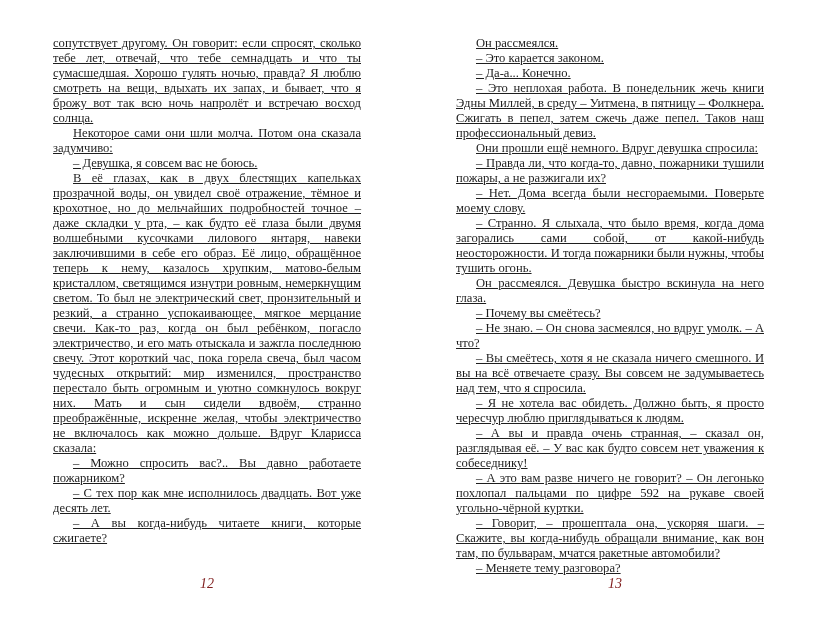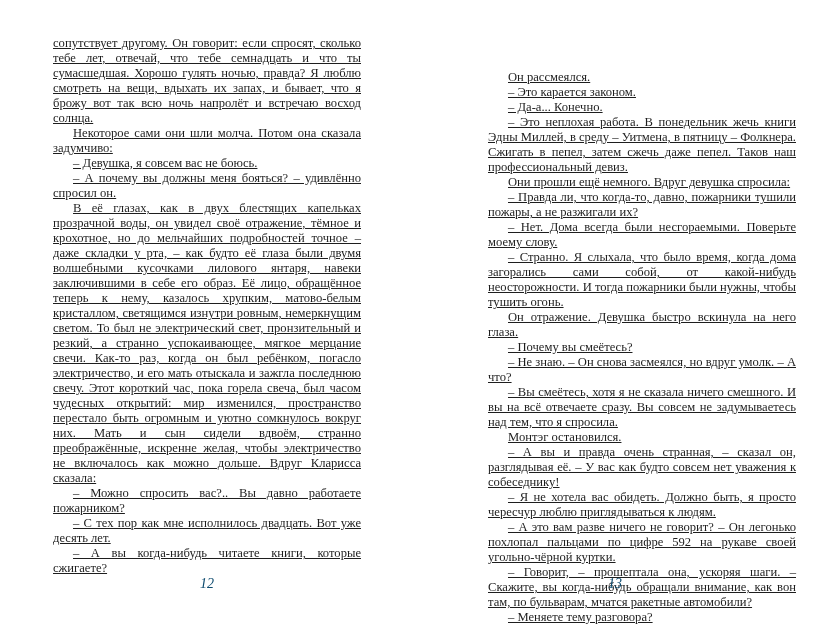--- a/index.html
+++ b/index.html
@@ -4,59 +4,57 @@
 <style>
   html, body { margin: 0; padding: 0; background: #ffffff; }
   body { width: 820px; height: 629px; position: relative; overflow: hidden; }
   .page {
     position: absolute; top: 36px; width: 308px;
     font-family: "Liberation Serif", "DejaVu Serif", serif;
     font-size: 12.6px; line-height: 15px; color: #1e1e1e;
     text-align: justify; hyphens: manual;
   }
   .page.left { left: 53px; }
-  .page.right { left: 488px; margin-top: 34px; }
+  .page.right { left: 456px; }
   .page p { margin: 0; text-indent: 20px; text-decoration: underline; }
   .page p.noindent { text-indent: 0; }
   .pagenum {
     position: absolute; top: 576px; width: 308px; text-align: center;
     font-family: "Liberation Serif", "DejaVu Serif", serif;
-    font-style: italic; font-size: 14px; color: #0c4a6e;
+    font-style: italic; font-size: 14px; color: #7f1d1d;
   }
   .pagenum.left { left: 53px; }
   .pagenum.right { left: 461px; }
 </style>
 </head>
 <body>
 
 <div class="page left">
   <p class="noindent">сопутствует другому. Он говорит: если спросят, сколько тебе лет, отвечай, что тебе семнадцать и что ты сумасшедшая. Хорошо гулять ночью, правда? Я люблю смотреть на вещи, вдыхать их запах, и бывает, что я брожу вот так всю ночь напролёт и встречаю восход солнца.</p>
   <p>Некоторое сами они шли молча. Потом она сказала задумчиво:</p>
   <p>– Девушка, я совсем вас не боюсь.</p>
-  <p>– А почему вы должны меня бояться? – удивлённо спросил он.</p>
   <p>В её глазах, как в двух блестящих капельках прозрачной воды, он увидел своё отражение, тёмное и крохотное, но до мельчайших подробностей точное – даже складки у рта, – как будто её глаза были двумя волшебными кусочками лилового янтаря, навеки заключившими в себе его образ. Её лицо, обращённое теперь к нему, казалось хрупким, матово-белым кристаллом, светящимся изнутри ровным, немеркнущим светом. То был не электрический свет, пронзительный и резкий, а странно успокаивающее, мягкое мерцание свечи. Как-то раз, когда он был ребёнком, погасло электричество, и его мать отыскала и зажгла последнюю свечу. Этот короткий час, пока горела свеча, был часом чудесных открытий: мир изменился, пространство перестало быть огромным и уютно сомкнулось вокруг них. Мать и сын сидели вдвоём, странно преображённые, искренне желая, чтобы электричество не включалось как можно дольше. Вдруг Кларисса сказала:</p>
   <p>– Можно спросить вас?.. Вы давно работаете пожарником?</p>
   <p>– С тех пор как мне исполнилось двадцать. Вот уже десять лет.</p>
   <p>– А вы когда-нибудь читаете книги, которые сжигаете?</p>
 </div>
 <div class="pagenum left">12</div>
 
 <div class="page right">
   <p>Он рассмеялся.</p>
   <p>– Это карается законом.</p>
   <p>– Да-а... Конечно.</p>
   <p>– Это неплохая работа. В понедельник жечь книги Эдны Миллей, в среду – Уитмена, в пятницу – Фолкнера. Сжигать в пепел, затем сжечь даже пепел. Таков наш профессиональный девиз.</p>
   <p>Они прошли ещё немного. Вдруг девушка спросила:</p>
   <p>– Правда ли, что когда-то, давно, пожарники тушили пожары, а не разжигали их?</p>
   <p>– Нет. Дома всегда были несгораемыми. Поверьте моему слову.</p>
   <p>– Странно. Я слыхала, что было время, когда дома загорались сами собой, от какой-нибудь неосторожности. И тогда пожарники были нужны, чтобы тушить огонь.</p>
-  <p>Он отражение. Девушка быстро вскинула на него глаза.</p>
+  <p>Он рассмеялся. Девушка быстро вскинула на него глаза.</p>
   <p>– Почему вы смеётесь?</p>
   <p>– Не знаю. – Он снова засмеялся, но вдруг умолк. – А что?</p>
   <p>– Вы смеётесь, хотя я не сказала ничего смешного. И вы на всё отвечаете сразу. Вы совсем не задумываетесь над тем, что я спросила.</p>
-  <p>Монтэг остановился.</p>
+  <p>– Я не хотела вас обидеть. Должно быть, я просто чересчур люблю приглядываться к людям.</p>
   <p>– А вы и правда очень странная, – сказал он, разглядывая её. – У вас как будто совсем нет уважения к собеседнику!</p>
-  <p>– Я не хотела вас обидеть. Должно быть, я просто чересчур люблю приглядываться к людям.</p>
   <p>– А это вам разве ничего не говорит? – Он легонько похлопал пальцами по цифре 592 на рукаве своей угольно-чёрной куртки.</p>
   <p>– Говорит, – прошептала она, ускоряя шаги. – Скажите, вы когда-нибудь обращали внимание, как вон там, по бульварам, мчатся ракетные автомобили?</p>
   <p>– Меняете тему разговора?</p>
 </div>
 <div class="pagenum right">13</div>
 
 </body></html>

